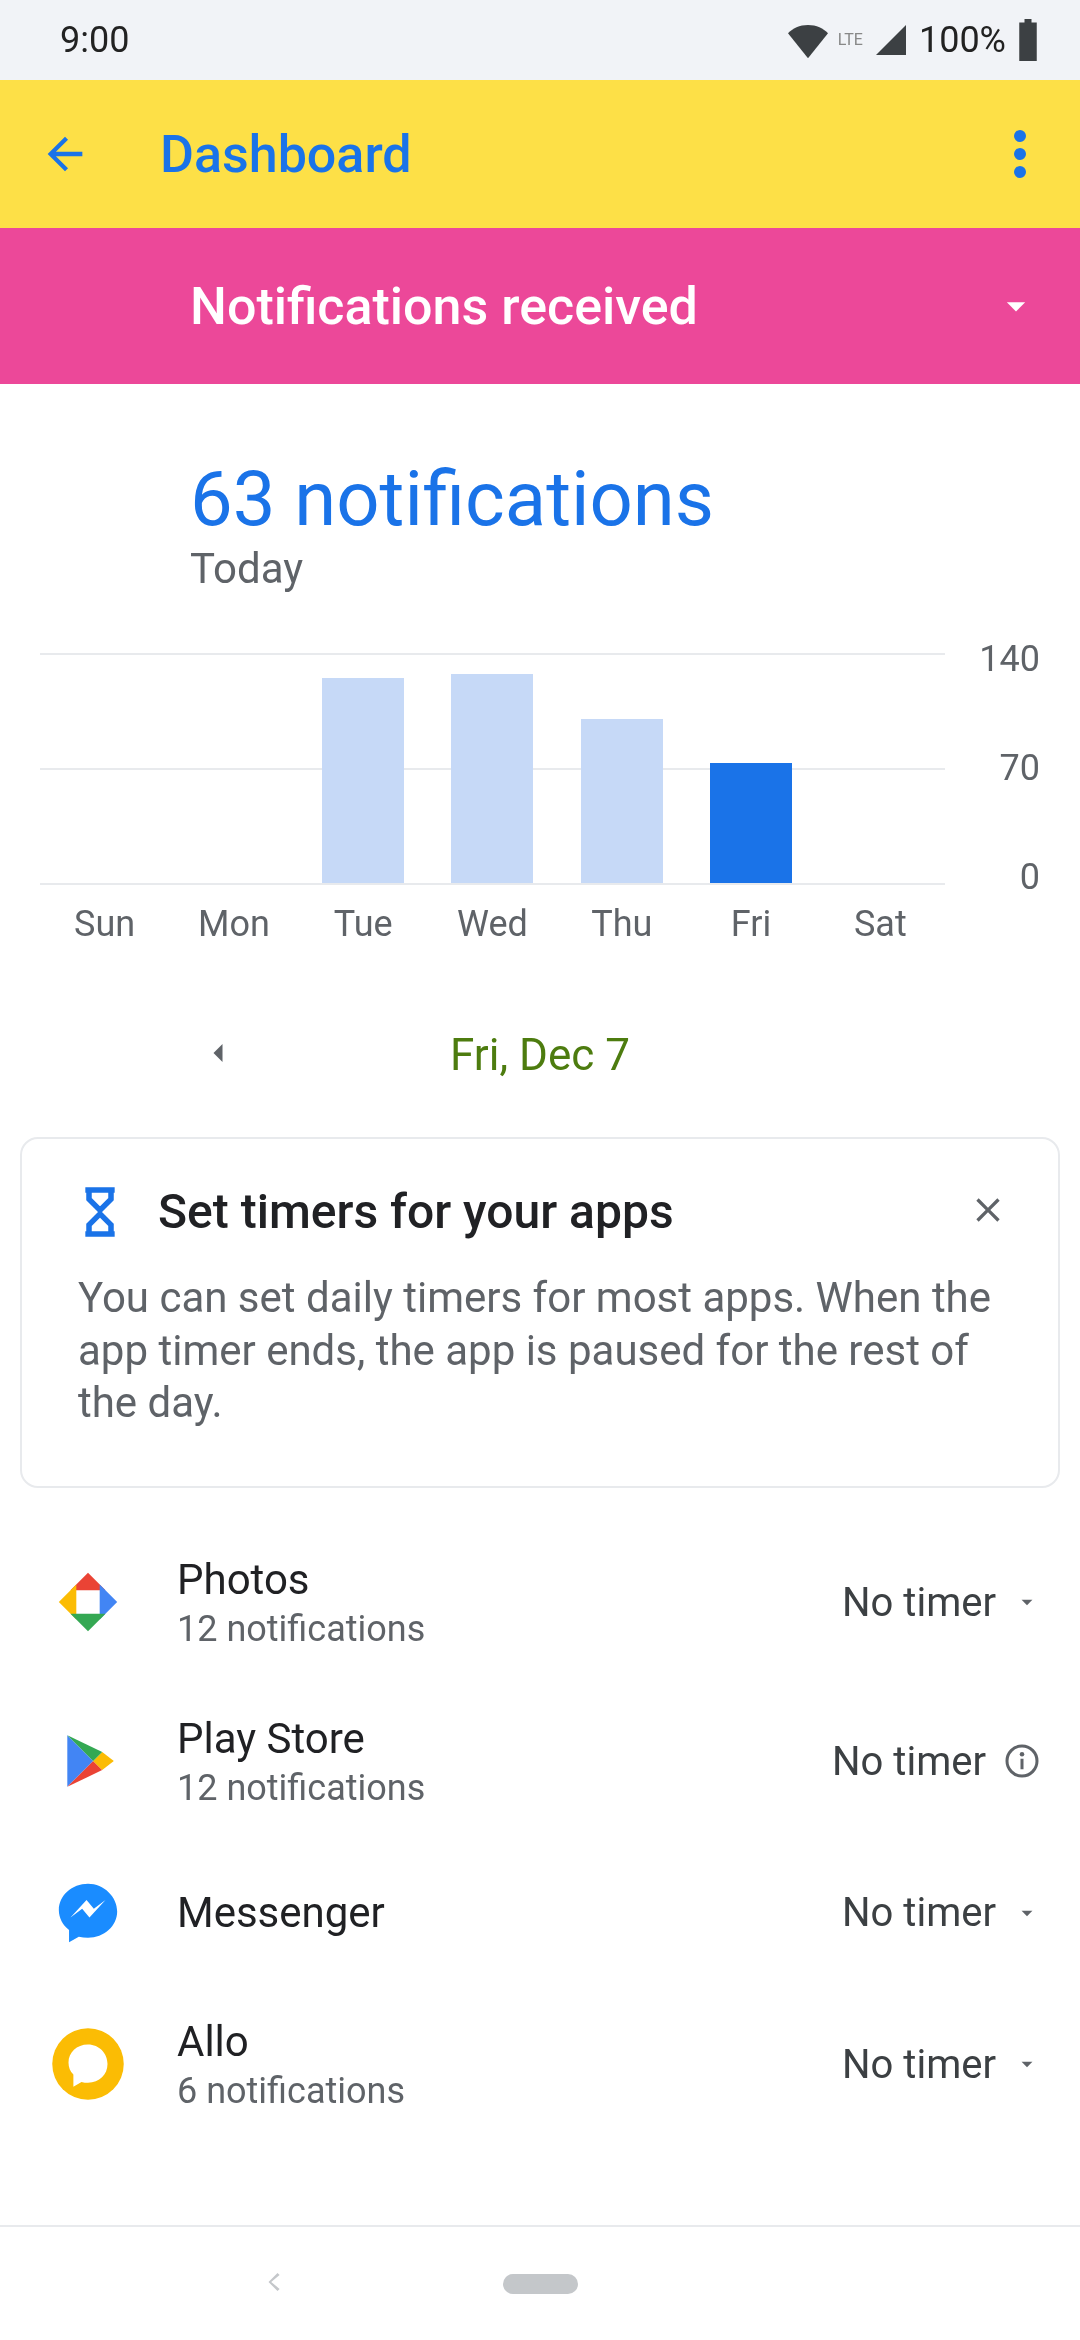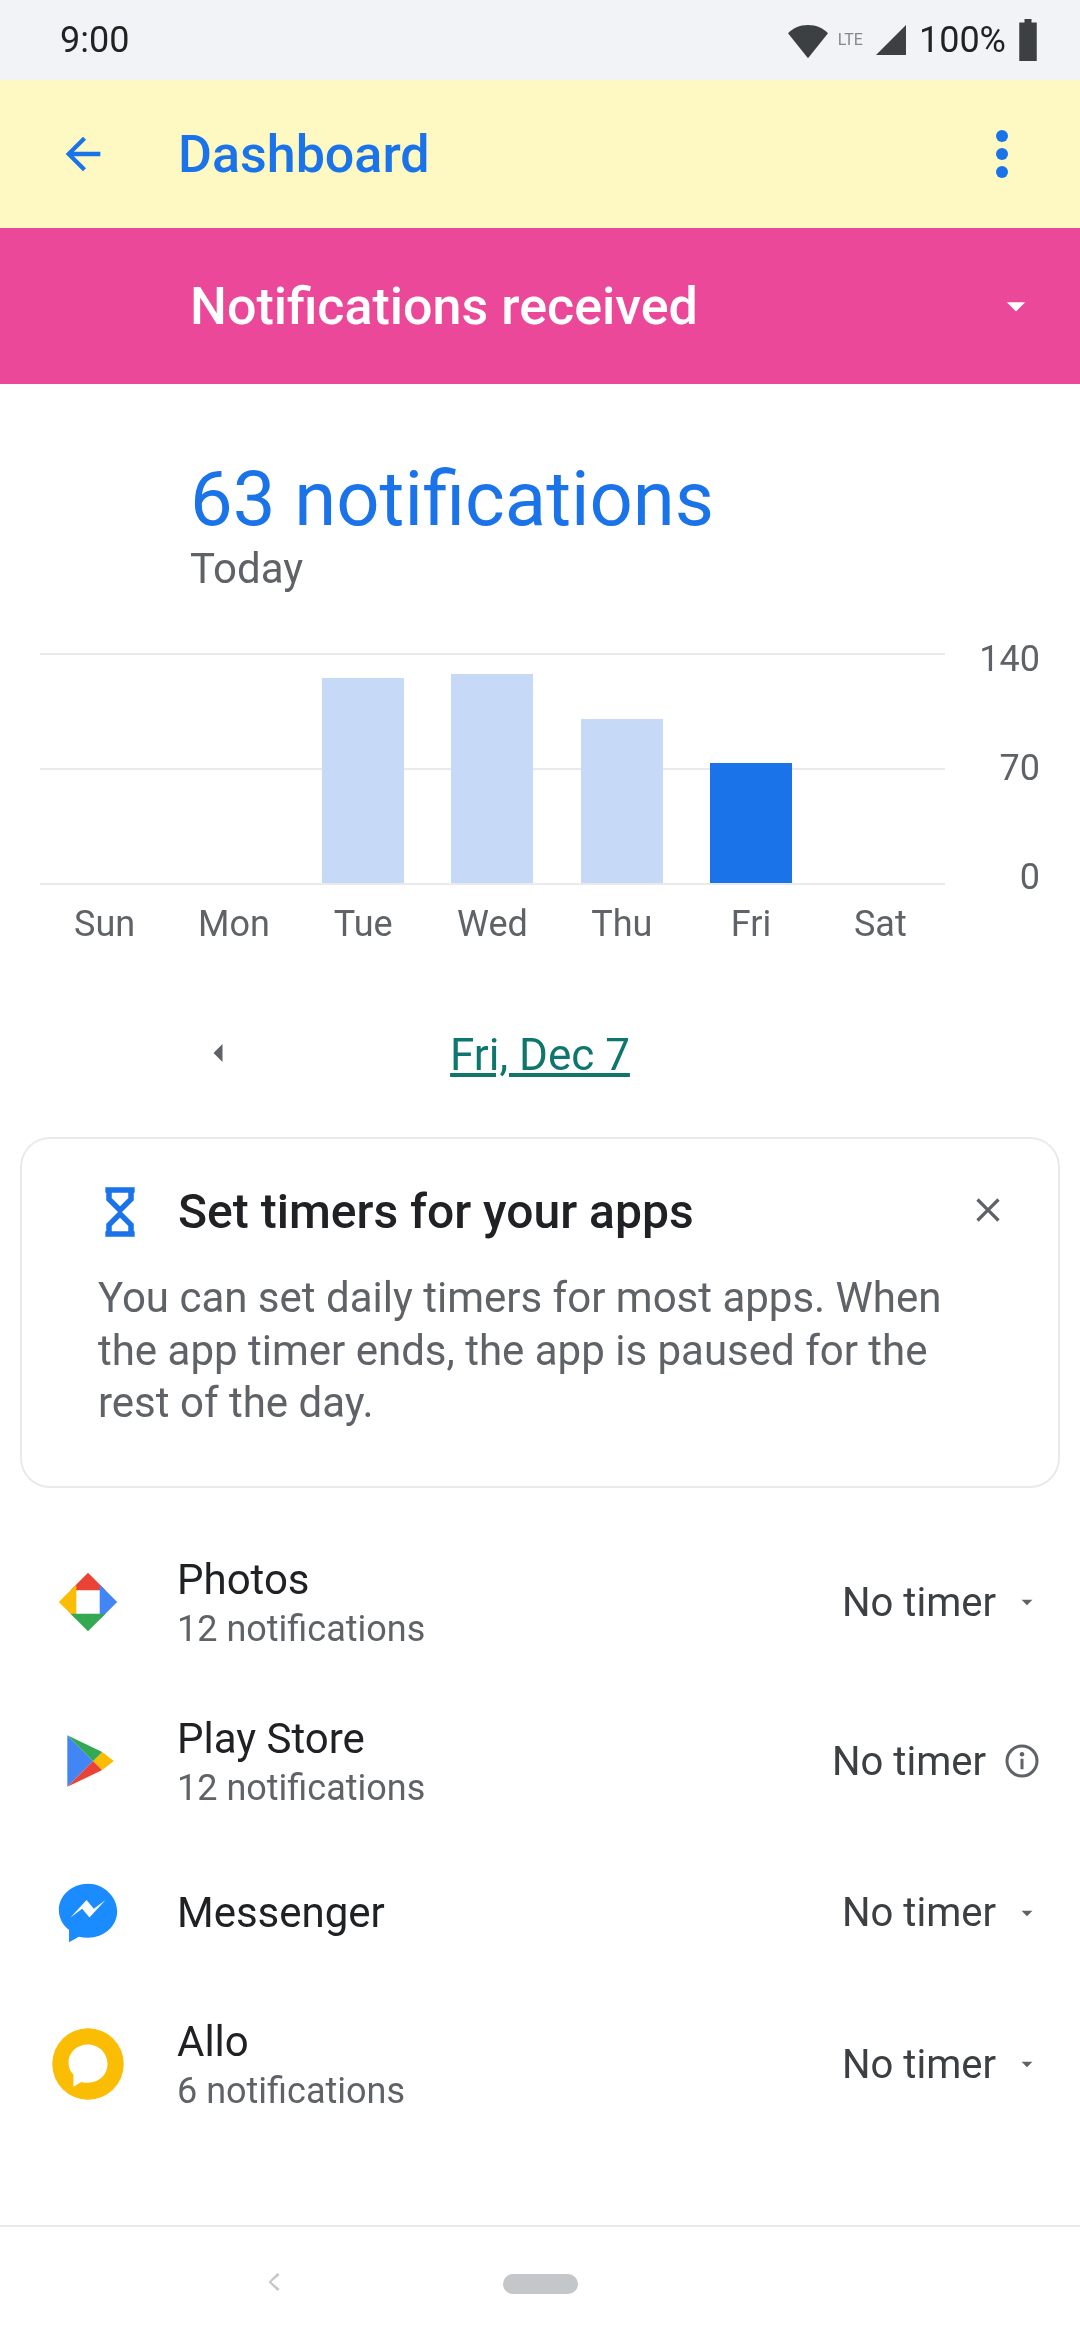--- a/index.html
+++ b/index.html
@@ -19,22 +19,22 @@
   padding: 0 40px 0 60px;
   font-size: 36px;
   color: #222;
   background: #f1f3f7;
 }
 .status-right { display: flex; align-items: center; gap: 10px; }
 .app-bar {
   height: 148px;
   display: flex;
   align-items: center;
-  padding: 0 48px;
-  background: #fef9c3;
+  padding: 0 30px;
+  background: #fde047;
 }
 .back-arrow { width: 70px; height: 70px; display: flex; align-items: center; justify-content: center; }
 .app-title {
   flex: 1;
   margin-left: 60px;
   font-size: 52px;
   font-weight: 500;
   color: #1a73e8;
 }
 .more-icon { width: 60px; height: 60px; display: flex; align-items: center; justify-content: center; }
@@ -123,26 +123,26 @@
   color: #5f6368;
 }
 .date-nav {
   display: flex;
   align-items: center;
   justify-content: center;
   position: relative;
   padding: 46px 0 56px 0;
 }
 .date-nav .prev { position: absolute; left: 200px; }
-.date-nav .date-text { font-size: 44px; color: #0f766e; text-decoration: underline; }
+.date-nav .date-text { font-size: 44px; color: #4d7c0f; }
 .info-card {
   margin: 0 20px;
   border: 2px solid #e8eaed;
-  border-radius: 30px;
-  padding: 44px 50px 56px 76px;
+  border-radius: 18px;
+  padding: 44px 50px 56px 56px;
 }
 .info-card-header {
   display: flex;
   align-items: center;
   gap: 36px;
 }
 .info-card-title {
   flex: 1;
   font-size: 48px;
   font-weight: 500;

